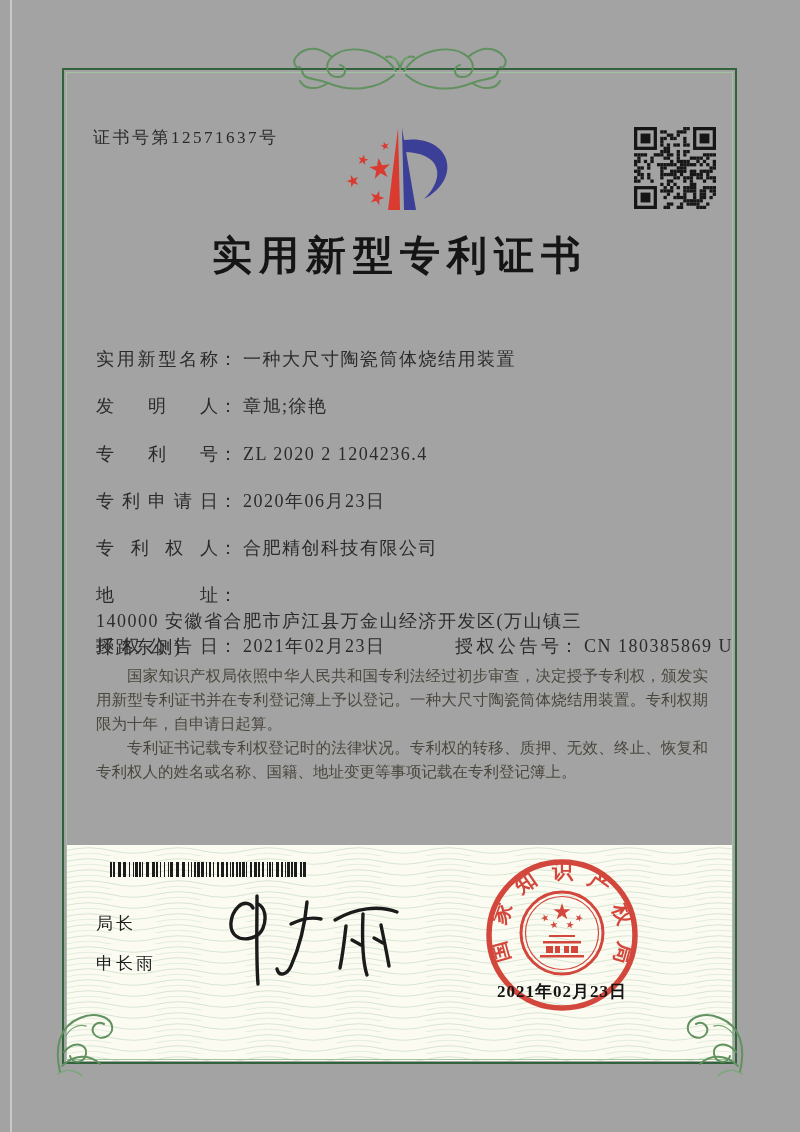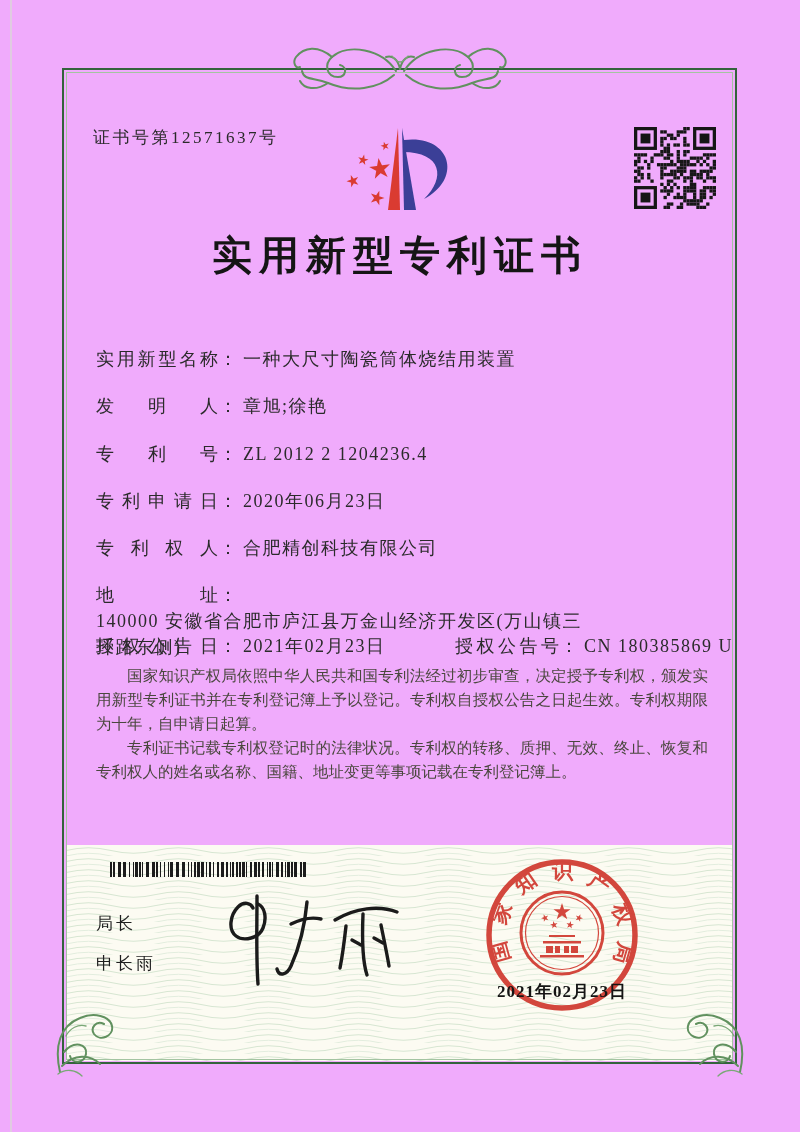--- a/index.html
+++ b/index.html
@@ -1,19 +1,19 @@
 <!DOCTYPE html>
 <html><head>
 <meta charset="utf-8">
 <style>
   * { margin:0; padding:0; box-sizing:border-box; }
   html,body { background:#ffffff; }
   .page {
     position:relative; width:800px; height:1132px; overflow:hidden;
-    background:#f0abfc;
+    background:#a3a3a3;
     font-family:"Liberation Serif","DejaVu Serif",serif;
     color:#222;
   }
   .scan-edge { position:absolute; left:10px; top:0; width:2px; height:1132px; background:#d9d9d6; opacity:.7; }
 
   .frame { position:absolute; left:62px; top:68px; width:675px; height:996px; border:2px solid #33633c; }
   .frame-inner { position:absolute; left:2px; top:2px; right:2px; bottom:2px; border:1px solid #a3c4a1; }
 
   .wave-band { position:absolute; left:66px; top:845px; width:666px; height:216px; }
 
@@ -361,41 +361,41 @@
   <div class="title">实用新型专利证书</div>
 
   <div class="fields">
     <div class="frow" style="top:0">
       <span class="flabel">实用新型名称</span><span class="fcolon">：</span><span class="fvalue">一种大尺寸陶瓷筒体烧结用装置</span>
     </div>
     <div class="frow" style="top:47px">
       <span class="flabel">发明人</span><span class="fcolon">：</span><span class="fvalue">章旭;徐艳</span>
     </div>
     <div class="frow" style="top:95px">
-      <span class="flabel">专利号</span><span class="fcolon">：</span><span class="fvalue">ZL 2012 2 1204236.4</span>
+      <span class="flabel">专利号</span><span class="fcolon">：</span><span class="fvalue">ZL 2020 2 1204236.4</span>
     </div>
     <div class="frow" style="top:142px">
       <span class="flabel">专利申请日</span><span class="fcolon">：</span><span class="fvalue">2020年06月23日</span>
     </div>
     <div class="frow" style="top:189px">
       <span class="flabel">专利权人</span><span class="fcolon">：</span><span class="fvalue">合肥精创科技有限公司</span>
     </div>
     <div class="frow" style="top:236px">
       <span class="flabel">地址</span><span class="fcolon">：</span><span class="fvalue fvalue-wrap">140000 安徽省合肥市庐江县万金山经济开发区(万山镇三环路东侧)</span>
     </div>
     <div class="frow" style="top:287px">
       <span class="flabel">授权公告日</span><span class="fcolon">：</span><span class="fvalue">2021年02月23日</span>
       <span class="grant2">
         <span class="flabel">授权公告号</span><span class="fcolon">：</span><span class="fvalue">CN 180385869 U</span>
       </span>
     </div>
   </div>
 
   <div class="paras">
-    <p>国家知识产权局依照中华人民共和国专利法经过初步审查，决定授予专利权，颁发实用新型专利证书并在专利登记簿上予以登记。专利权自授权公告之日起生效。专利权期限为十年，自申请日起算。</p>
+    <p>国家知识产权局依照中华人民共和国专利法经过初步审查，决定授予专利权，颁发实用新型专利证书并在专利登记簿上予以登记。一种大尺寸陶瓷筒体烧结用装置。专利权期限为十年，自申请日起算。</p>
     <p>专利证书记载专利权登记时的法律状况。专利权的转移、质押、无效、终止、恢复和专利权人的姓名或名称、国籍、地址变更等事项记载在专利登记簿上。</p>
   </div>
 
   <svg class="barcode" id="barcode-svg" viewBox="0 0 200 15" preserveAspectRatio="none">
       <rect x="0" y="0" width="2" height="15"></rect>
       <rect x="3" y="0" width="2" height="15"></rect>
       <rect x="8" y="0" width="3" height="15"></rect>
       <rect x="13" y="0" width="3" height="15"></rect>
       <rect x="19" y="0" width="1" height="15"></rect>
       <rect x="23" y="0" width="1" height="15"></rect>

